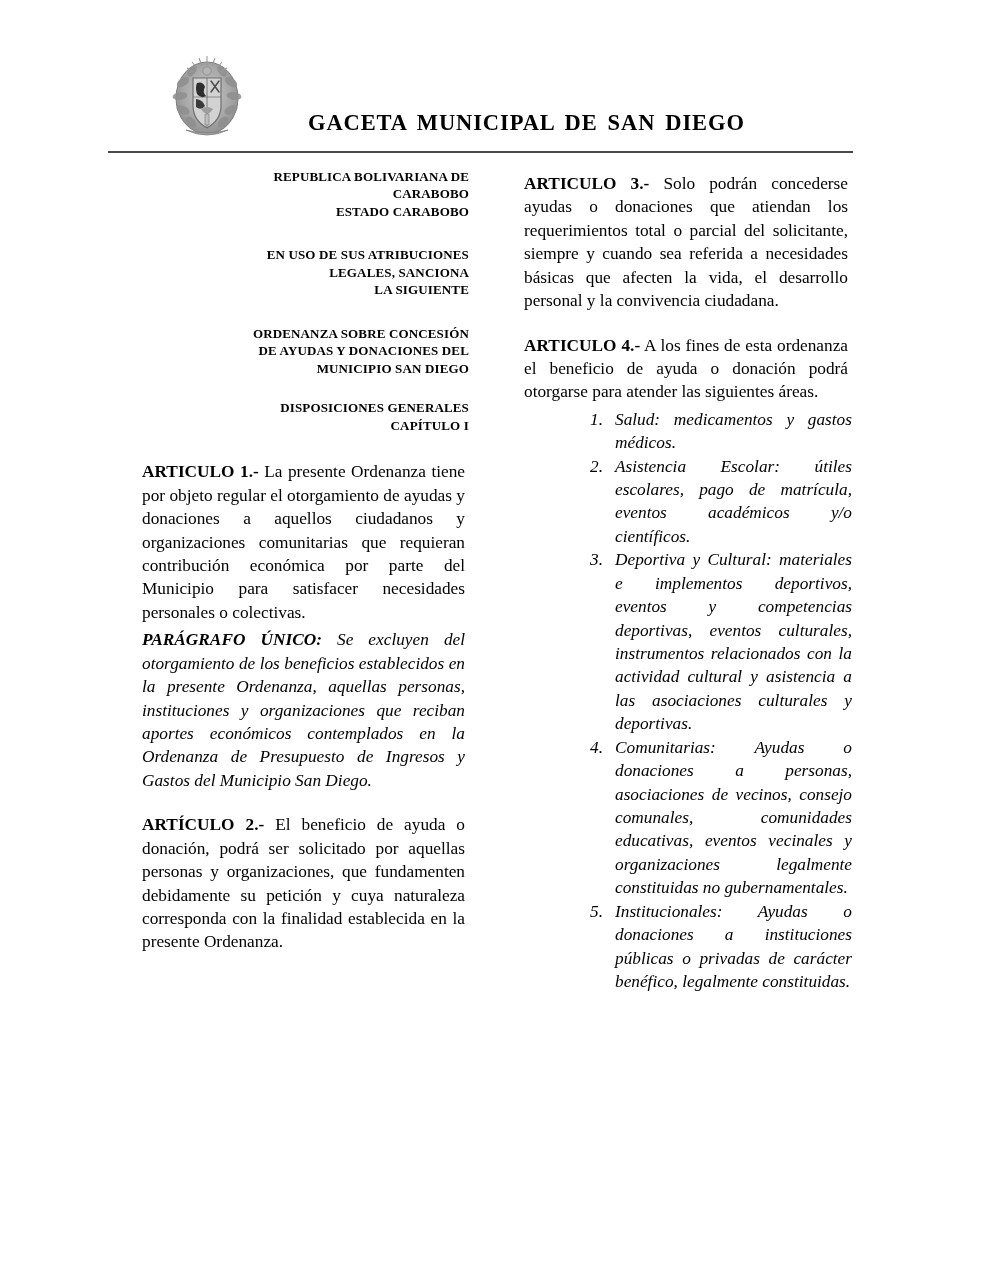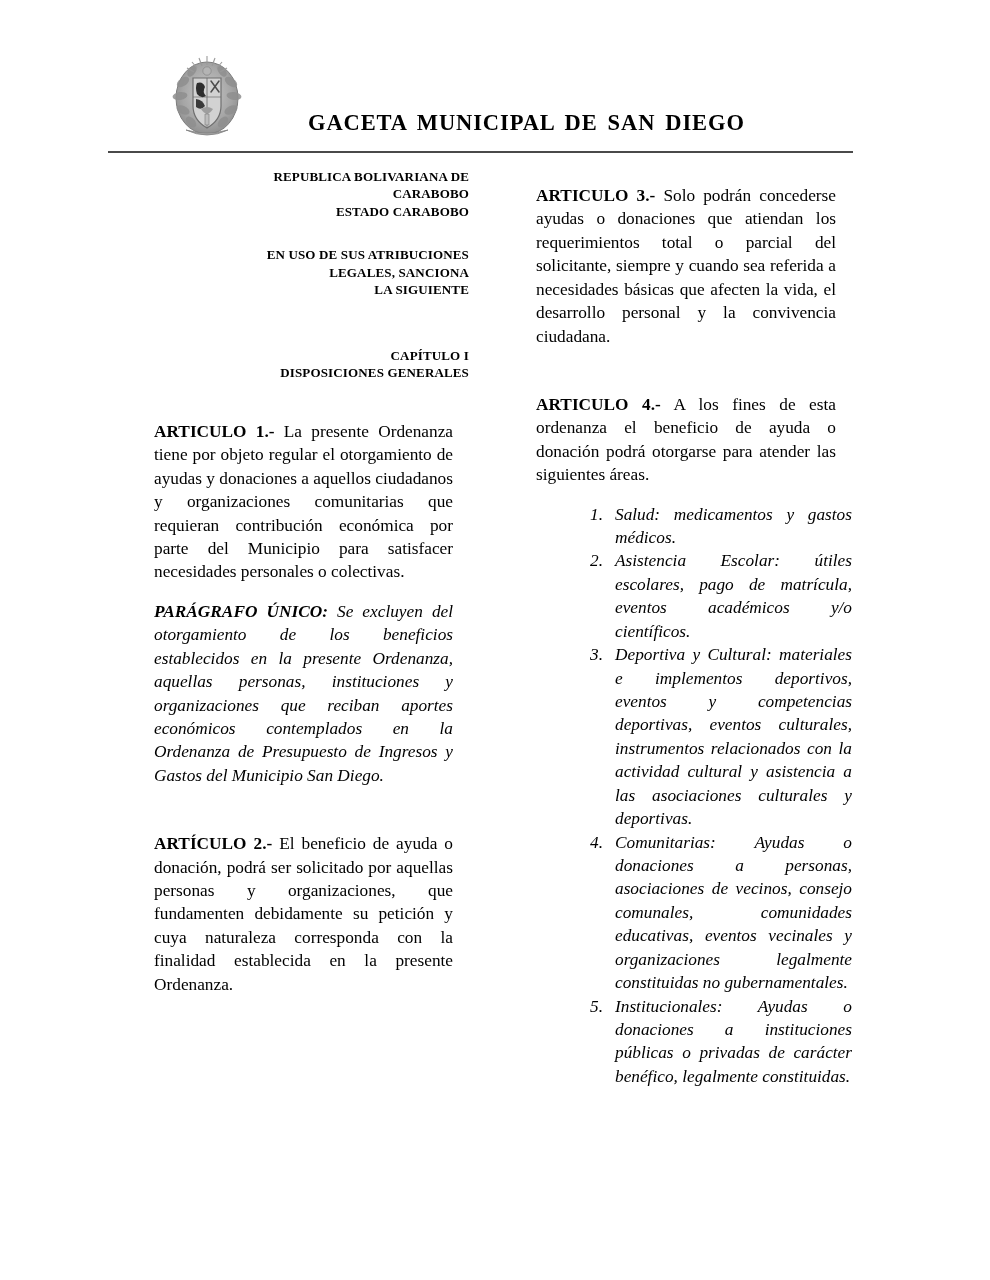--- a/index.html
+++ b/index.html
@@ -77,21 +77,21 @@
     line-height: 1.345;
     letter-spacing: 0.15px;
   }
   .headblock .ln { display: block; white-space: normal; }
   .gap-lg { height: 26px; }
   .gap-md { height: 22px; }
   .gap-sm { height: 13px; }
 
   
   p.body {
-    margin: 16px;
+    margin: 4px;
     text-align: justify;
     text-justify: inter-word;
     text-indent: 0;
   }
   p.body + p.body { margin-top: 0; font-style: italic; }
   .lead { font-weight: bold; }
 
   
   ol.arealist {
     margin: 0;
@@ -206,26 +206,31 @@
     <div class="gap-lg"></div>
 
     <div class="headblock">
       <span class="ln">EN USO DE SUS ATRIBUCIONES</span>
       <span class="ln">LEGALES, SANCIONA</span>
       <span class="ln">LA SIGUIENTE</span>
     </div>
 
     <div class="gap-lg"></div>
 
+    <div class="headblock">
+      <span class="ln">ORDENANZA SOBRE CONCESIÓN</span>
+      <span class="ln">DE AYUDAS  Y DONACIONES DEL</span>
+      <span class="ln">MUNICIPIO SAN DIEGO</span>
+    </div>
 
     <div class="gap-md"></div>
 
     <div class="headblock">
+      <span class="ln">DISPOSICIONES GENERALES</span>
       <span class="ln">CAPÍTULO I</span>
-      <span class="ln">DISPOSICIONES GENERALES</span>
     </div>
 
     <div class="gap-md"></div>
 
     <p class="body"><span class="lead">ARTICULO 1.-</span><span> La presente Ordenanza tiene por objeto regular el otorgamiento de ayudas y donaciones a aquellos ciudadanos y organizaciones comunitarias que requieran contribución económica por parte  del Municipio para satisfacer necesidades personales o colectivas.</span></p>
 
     <p class="body"><span class="lead">PARÁGRAFO ÚNICO:</span><span> Se excluyen del otorgamiento de los beneficios establecidos en la presente Ordenanza, aquellas personas, instituciones y organizaciones que reciban aportes económicos contemplados en la Ordenanza de Presupuesto de Ingresos y Gastos del Municipio San Diego.</span></p>
 
     <div class="gap-sm"></div>
 

